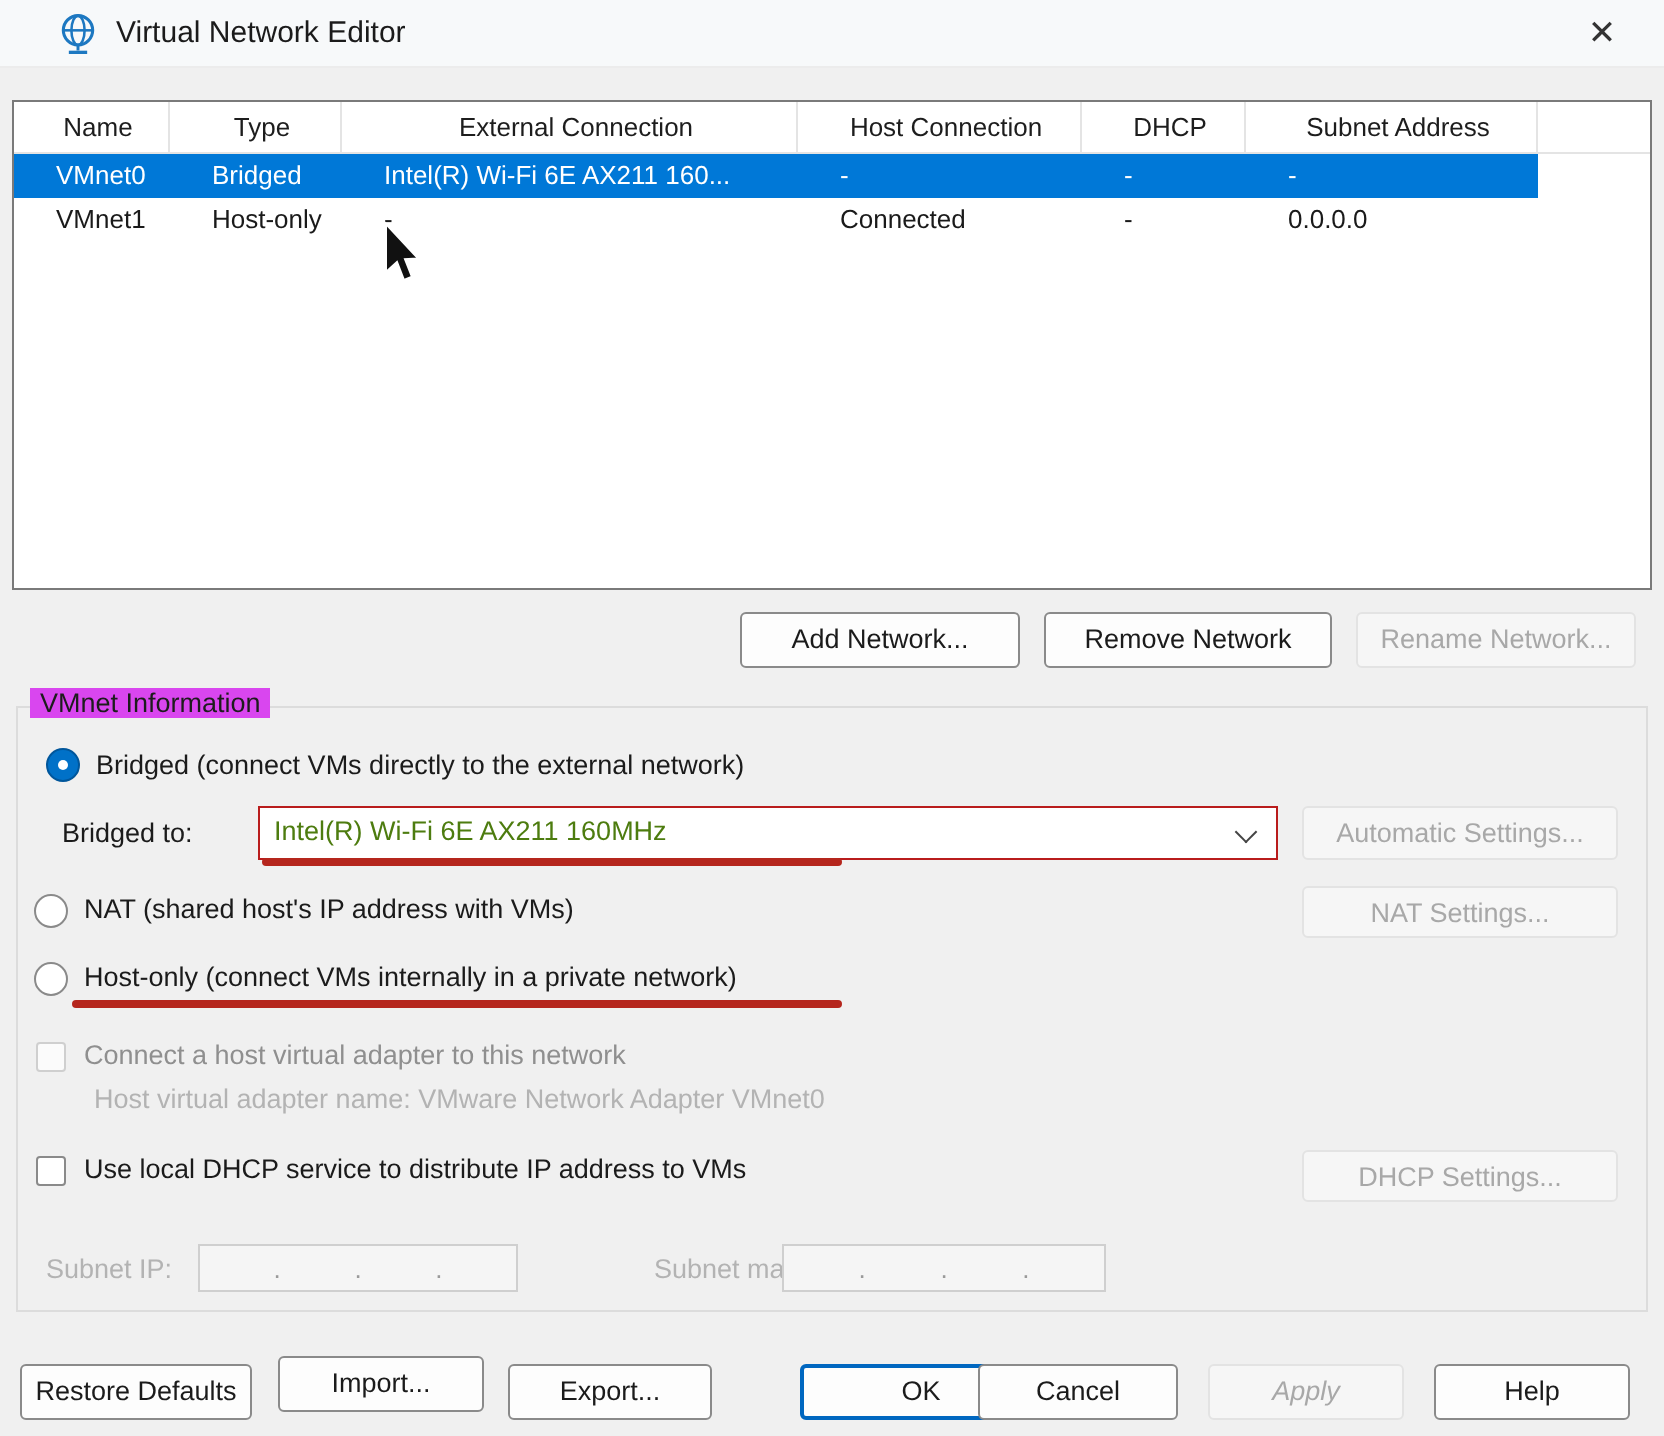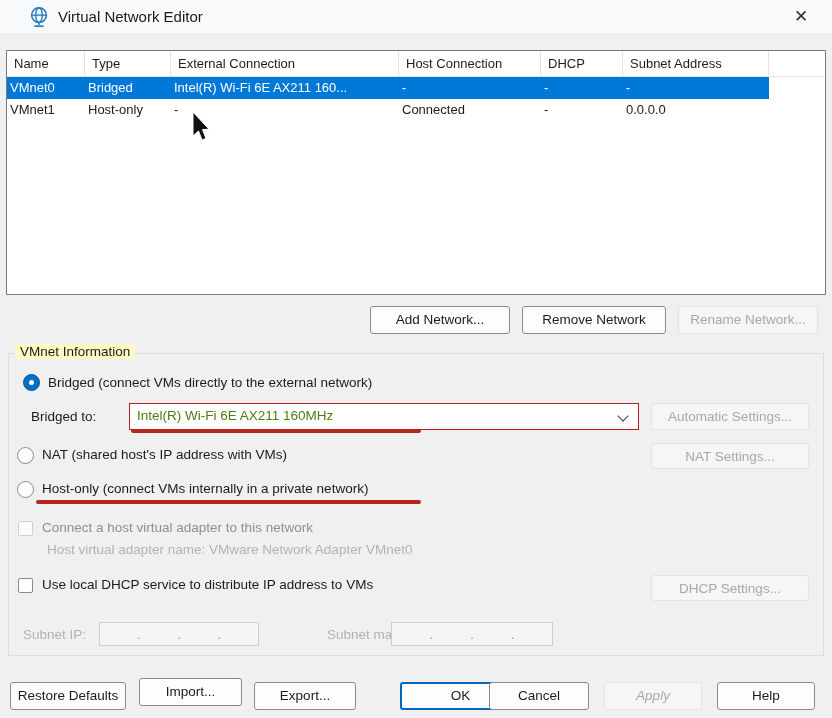--- a/index.html
+++ b/index.html
@@ -7,35 +7,35 @@
   body { font-family:"Liberation Sans", sans-serif; background:#f0f0f0; position:relative; overflow:hidden; }
 
   
   .titlebar { position:absolute; left:0; top:0; width:832px; height:34px; background:#f7f9fa; border-bottom:1px solid #ececec; }
   .titlebar .app-icon { position:absolute; left:28px; top:6px; width:22px; height:22px; }
   .titlebar .title { position:absolute; left:58px; top:0; line-height:34px; font-size:15px; color:#1b1b1b; }
   .titlebar .close { position:absolute; right:16px; top:0; width:30px; height:34px; line-height:34px; text-align:center; font-size:17px; color:#333; cursor:default; }
 
   
   .listbox { position:absolute; left:6px; top:50px; width:820px; height:245px; background:#ffffff; border:1px solid #7a7a7a; }
-  .lv-header { display:flex; height:26px; border-bottom:1px solid #e4e4e4; }
+  .lv-header { display:flex; height:26px; border-bottom:1px solid #e4e4e4;text-align:center; }
   .lv-header .hcell { font-size:13px; color:#1d1d1d; padding:5px 0 0 7px; border-right:1px solid #e4e4e4; height:26px; }
   .lv-row { display:flex; height:22px; font-size:13px; color:#1a1a1a; }
-  .lv-row .cell { padding:3px 0 0 3px; overflow:hidden; white-space:nowrap; }
+  .lv-row .cell { padding:3px 0 0 21px; overflow:hidden; white-space:nowrap; }
   .lv-row.selected { width:762px; background:#0078d7; color:#ffffff; }
   .w-name{width:78px;} .w-type{width:86px;} .w-ext{width:228px;} .w-host{width:142px;} .w-dhcp{width:82px;} .w-sub{width:146px;}
 
   
   .btn { position:absolute; height:28px; background:#fdfdfd; border:1px solid #8a8a8a; border-radius:3px; font-size:13.5px; color:#1b1b1b; text-align:center; line-height:26px; cursor:default; }
   .btn.disabled { background:#f6f6f6; border-color:#e3e3e3; color:#a8a8a8; }
   .btn.default { border:2px solid #0067c0; line-height:24px; }
 
   
   .groupbox { position:absolute; left:8px; top:353px; width:816px; height:303px; border:1px solid #dcdcdc; }
-  .groupbox .gb-label { position:absolute; left:6px; top:-10px; background:#fef9c3; padding:0 5px; font-size:13.5px; color:#1c1c1c; }
+  .groupbox .gb-label { position:absolute; left:6px; top:-10px; background:#d946ef; padding:0 5px; font-size:13.5px; color:#1c1c1c; }
 
   .radio { position:absolute; width:17px; height:17px; border-radius:50%; background:#fff; border:1px solid #8a8a8a; }
   .radio.checked { background:#0071c8; border-color:#00569b; }
   .radio.checked .dot { position:absolute; left:5px; top:5px; width:5px; height:5px; border-radius:50%; background:#ffffff; }
   .rlabel { position:absolute; font-size:13.5px; color:#1b1b1b; white-space:nowrap; }
   .rlabel.gray { color:#8f8f8f; }
   .rlabel.lightgray { color:#b3b3b3; }
 
   .checkbox { position:absolute; width:15px; height:15px; background:#fff; border:1px solid #8a8a8a; border-radius:2px; }
   .checkbox.disabled { border-color:#cfcfcf; background:#fbfbfb; }

